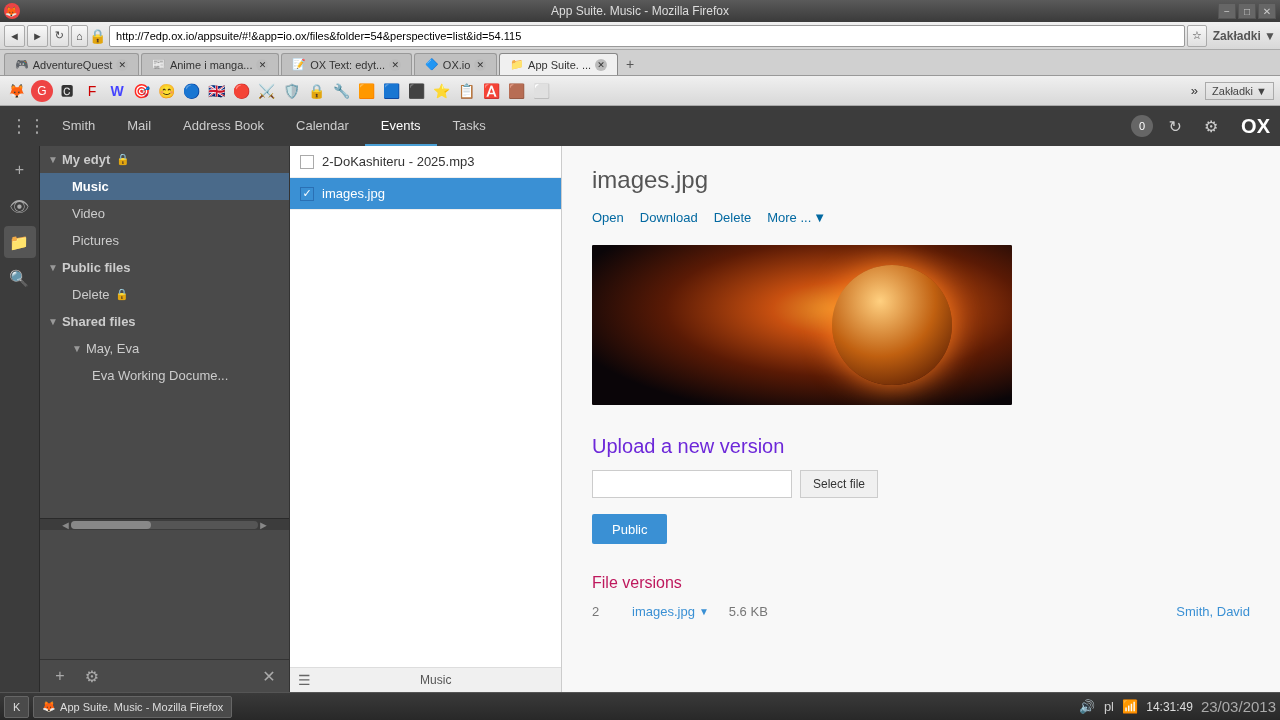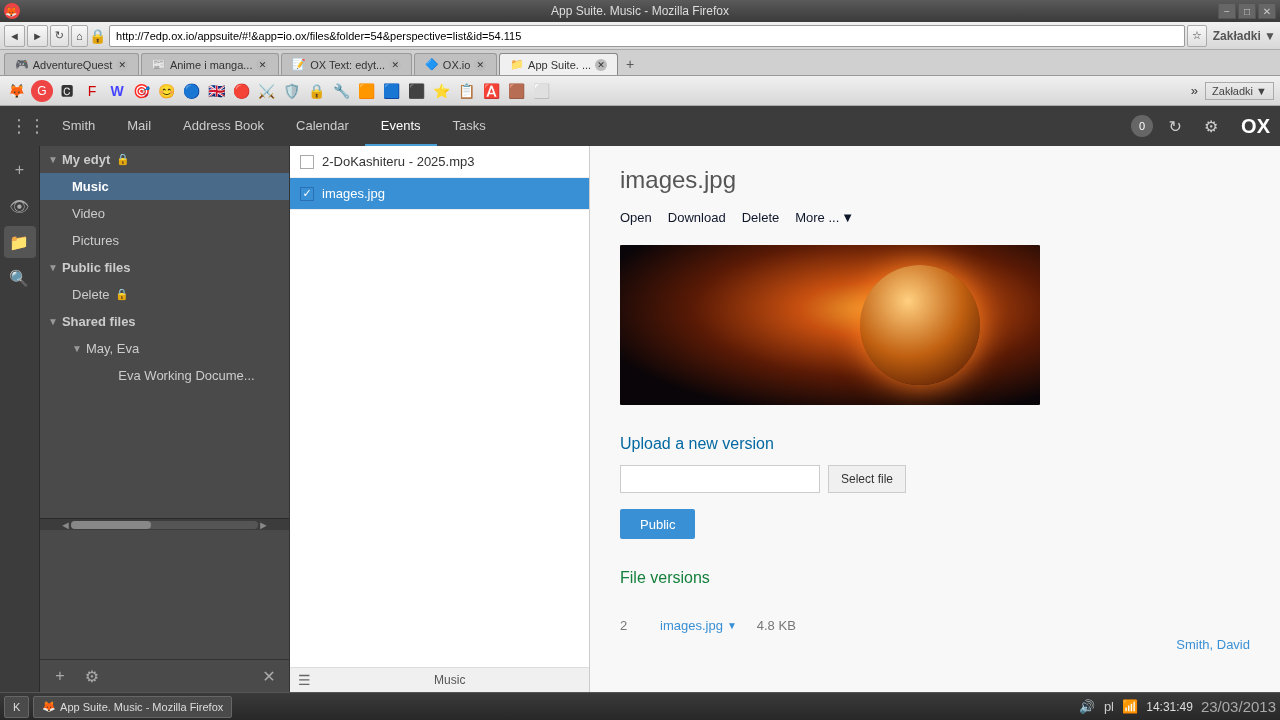--- a/index.html
+++ b/index.html
@@ -239,41 +239,41 @@
       gap: 4px;
       padding: 6px 8px;
       color: #ccc;
       font-size: 13px;
       cursor: pointer;
       font-weight: bold;
     }
     .chevron { font-size: 10px; color: #999; }
     .lock-icon { font-size: 11px; color: #aaa; margin-left: 2px; }
     .sidebar-sub { padding-left: 24px; }
-    .sidebar-sub2 { padding-left: 44px; text-align: center; }
+    .sidebar-sub2 { padding-left: 44px; }
 
     .sidebar-bottom {
       margin-top: auto;
       border-top: 1px solid #333;
       padding: 4px 8px;
       display: flex;
       align-items: center;
       gap: 8px;
     }
     .sidebar-bottom-btn {
       width: 24px; height: 24px;
       display: flex; align-items: center; justify-content: center;
       cursor: pointer;
       color: #aaa;
       font-size: 16px;
     }
 
     
     .file-list-panel {
-      width: 300px;
+      width: 272px;
       background: white;
       display: flex;
       flex-direction: column;
       border-right: 1px solid #ccc;
     }
     .file-list-item {
       display: flex;
       align-items: center;
       padding: 8px 10px;
       border-bottom: 1px solid #eee;
@@ -332,42 +332,42 @@
     }
     .detail-actions {
       display: flex;
       gap: 16px;
       margin-bottom: 20px;
       color: #3a90d4;
       font-size: 13px;
     }
     .detail-action {
       cursor: pointer;
-      color: #0f172a;
+      color: #0369a1;
     }
     .detail-image {
       width: 420px;
       height: 160px;
       background: linear-gradient(135deg, #1a0a05 0%, #3a2010 30%, #c85010 50%, #f0a030 60%, #1a2a4a 80%, #0a1525 100%);
       border-radius: 2px;
       margin-bottom: 30px;
       display: flex;
       align-items: center;
       justify-content: center;
       overflow: hidden;
       position: relative;
     }
 
     
     .upload-section {
       margin-top: 10px;
     }
     .upload-title {
-      font-size: 16px;
-      color: #0369a1;
+      font-size: 20px;
+      color: #6d28d9;
       margin-bottom: 12px;
       font-weight: normal;
     }
     .upload-row {
       display: flex;
       align-items: center;
       gap: 8px;
       margin-bottom: 16px;
     }
     .upload-input {
@@ -392,21 +392,21 @@
       border: none;
       color: white;
       cursor: pointer;
       font-size: 13px;
       border-radius: 2px;
     }
 
     
     .versions-title {
       font-size: 16px;
-      color: #15803d;
+      color: #be185d;
       margin-bottom: 12px;
       font-weight: normal;
     }
     .version-row {
       display: flex;
       align-items: center;
       gap: 20px;
       font-size: 13px;
       color: #555;
     }
@@ -421,21 +421,20 @@
       align-items: center;
       gap: 4px;
     }
     .version-size {
       flex: 1;
       color: #777;
     }
     .version-author {
       color: #3a90d4;
       cursor: pointer;
-      margin-top: 38px;
     }
 
     
     .hscroll-bar {
       background: #3c3c3c;
       height: 12px;
       border-top: 1px solid #2a2a2a;
       display: flex;
       align-items: center;
       padding: 0 20px;
@@ -736,21 +735,21 @@
     </div>
 
     <div style="margin-top: 30px;">
       <h2 class="versions-title">File versions</h2>
       <div class="version-row">
         <span class="version-num">2</span>
         <span class="version-link">
           images.jpg
           <span style="font-size:10px;">▼</span>
         </span>
-        <span class="version-size">4.8 KB</span>
+        <span class="version-size">5.6 KB</span>
         <span class="version-author">Smith, David</span>
       </div>
     </div>
   </div>
 </div>
 
 <div class="taskbar">
   <div class="taskbar-btn">
     <span>K</span>
   </div>

